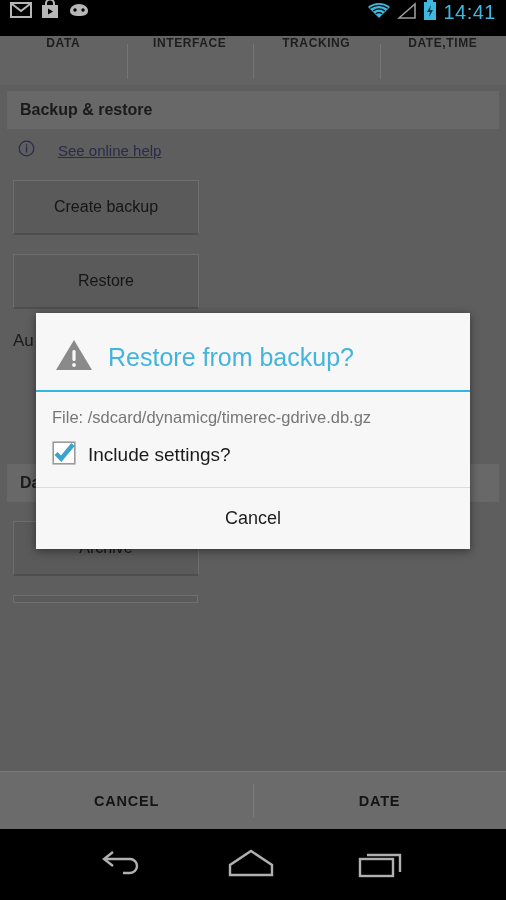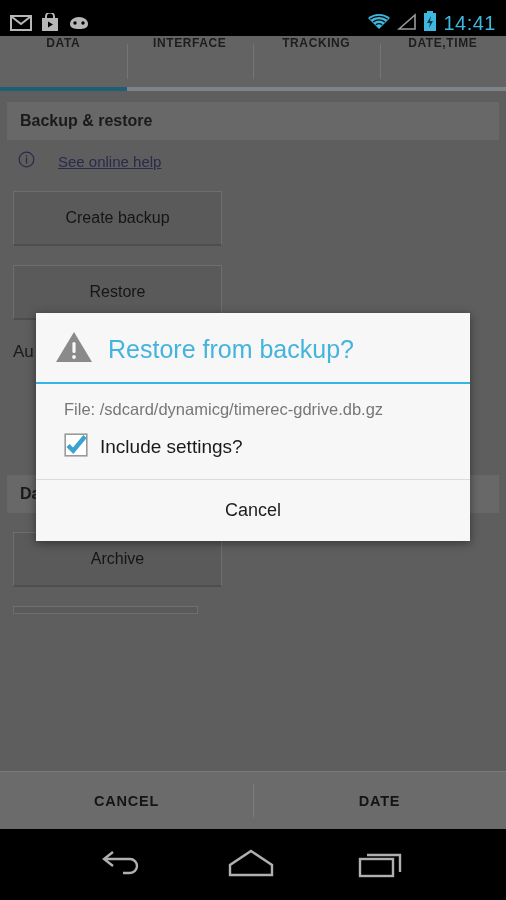--- a/index.html
+++ b/index.html
@@ -13,21 +13,21 @@
     position: relative;
     width: 506px; height: 900px;
     background: #5e5e5e;
   }
 
   
   .status-bar {
     position: absolute; top: 0; left: 0;
     width: 506px; height: 36px;
     background: #000;
-    display: flex; align-items: flex-end;
+    display: flex; align-items: flex-start;
     padding: 0 10px;
     gap: 32px;
   }
   .status-left { display: flex; align-items: center; gap: 9px; }
   .status-right { margin-left: auto; display: flex; align-items: center; gap: 6px; }
   .sb-icon { display: block; }
   .clock {
     color: #3fb8e0; font-size: 20px; letter-spacing: 0.5px;
     font-family: "Liberation Sans", sans-serif;
   }
@@ -53,21 +53,21 @@
     width: 1px; background: #757575;
   }
   .tab-underline {
     position: absolute; left: 0; right: 0; bottom: 0; height: 4px;
     background: #7d8487;
   }
   .tab.active .tab-underline { background: #1f5f75; }
 
   
   .content {
-    position: absolute; top: 96px; left: 0;
+    position: absolute; top: 85px; left: 0;
     width: 506px; height: 680px;
     background: #5e5e5e;
     overflow: hidden;
   }
   .section-header {
     margin: 6px 7px 0 7px;
     height: 38px;
     background: #686868;
     display: flex; align-items: center;
     padding-left: 13px;
@@ -77,21 +77,21 @@
   .help-row {
     display: flex; align-items: center; gap: 23px;
     padding: 11px 0 0 18px;
   }
   .help-link {
     font-size: 15px; color: #2a2a4a;
     text-decoration: underline;
   }
   .btn-grey {
     margin: 19px 0 0 13px;
-    width: 209px; height: 55px;
+    width: 186px; height: 55px;
     background: #5a5a5a;
     border: 1px solid #6e6e6e;
     border-bottom: 2px solid #4e4e4e;
     display: flex; align-items: center; justify-content: center;
     font-size: 16px; color: #151515;
   }
   .btn-sliver {
     margin: 19px 0 0 13px;
     width: 185px; height: 8px;
     background: #5a5a5a;
@@ -135,27 +135,27 @@
   
   .dialog {
     position: absolute;
     left: 36px; top: 313px;
     width: 434px;
     background: #f7f7f7;
     box-shadow: 0 2px 9px rgba(0,0,0,0.45);
   }
   .dlg-title-row {
     display: flex; align-items: center; gap: 14px;
-    padding: 16px 18px 13px 18px;
+    padding: 24px 18px 13px 18px;
     border-bottom: 2px solid #33b5e5;
   }
   .dlg-title {
     font-size: 25px; color: #44b4dd; font-weight: normal;
   }
-  .dlg-body { padding: 16px 18px 18px 28px; }
+  .dlg-body { padding: 16px 18px 18px 16px; }
   .dlg-file {
     font-size: 16.5px; color: #777; margin-bottom: 14px;
   }
   .dlg-check-row { display: flex; align-items: center; gap: 12px; }
   .dlg-check-label { font-size: 19px; color: #1a1a1a; }
   .dlg-buttons {
     display: flex;
     border-top: 1px solid #dcdcdc;
     height: 62px;
   }

